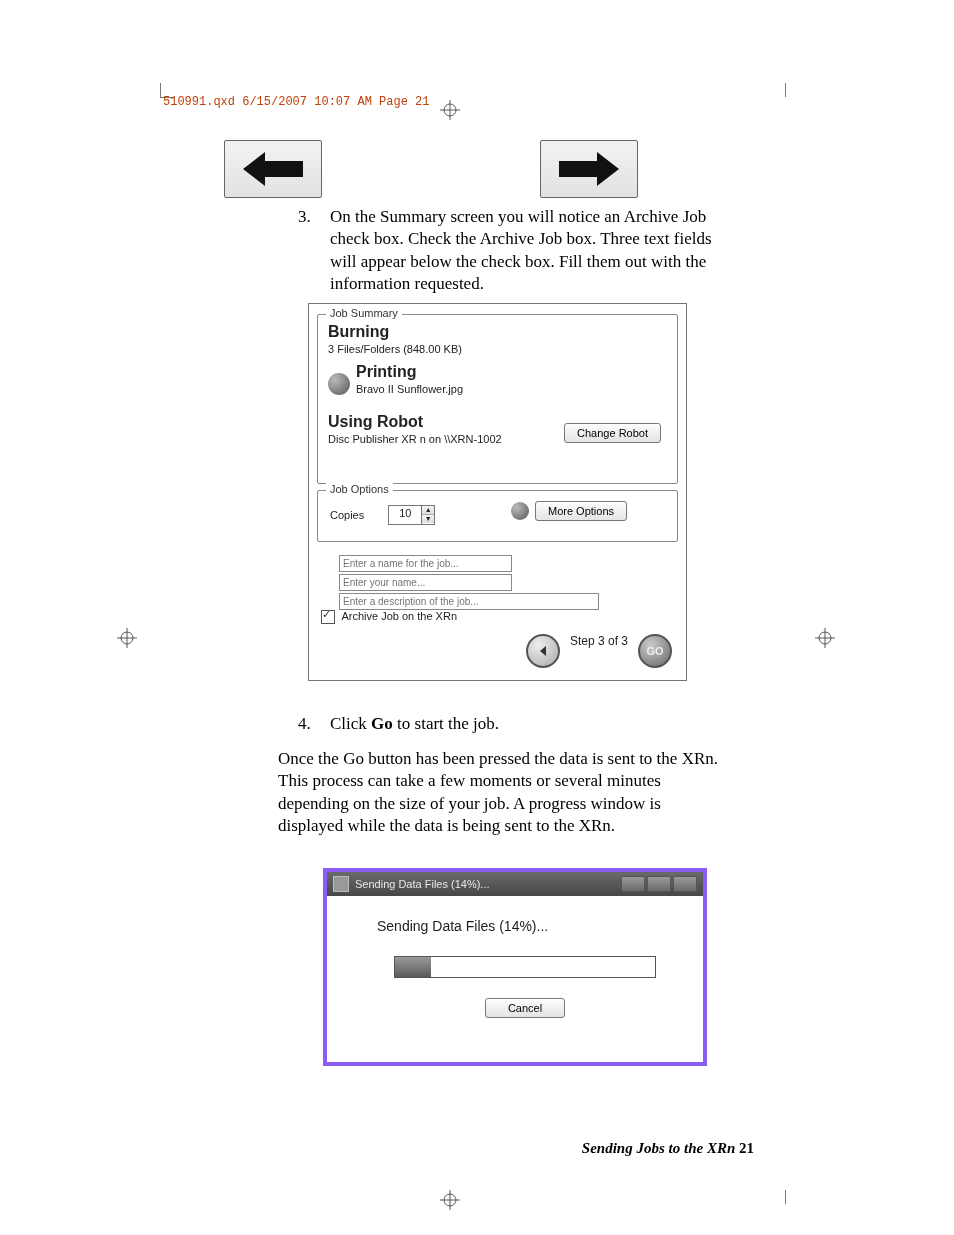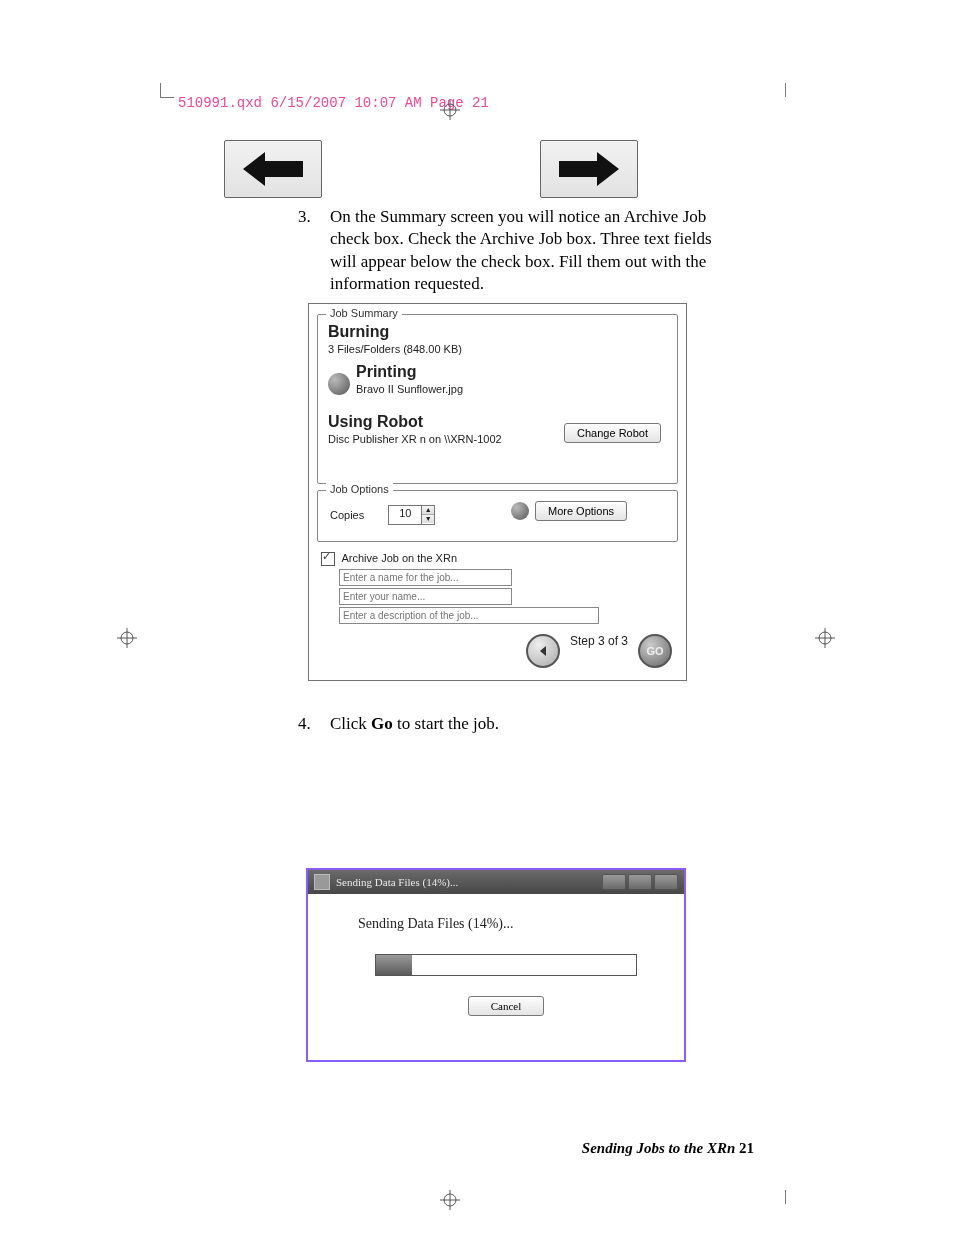--- a/index.html
+++ b/index.html
@@ -1,19 +1,19 @@
 <!DOCTYPE html>
 <html><head>
 <meta charset="utf-8">
 <style>
   html,body{margin:0;padding:0;background:#fff;font-family:"Times New Roman",serif;color:#000}
   .page{width:954px;height:1235px;position:relative;margin:0 auto;background:#fff}
   .crop-line-v{position:absolute;background:#777;width:1px}
   .crop-line-h{position:absolute;background:#777;height:1px}
-  .header-slug{position:absolute;left:178px;top:95px;font-family:"Courier New",monospace;font-size:14px;color:#ec4899}
+  .header-slug{position:absolute;left:163px;top:95px;font-family:"Courier New",monospace;font-size:12px;color:#c2410c}
   .regmark{position:absolute;width:20px;height:20px}
   .regmark svg{display:block}
   .arrow-box{position:absolute;width:96px;height:56px;background:linear-gradient(#f2f2f2,#e2e2e2);border:1px solid #666;border-radius:2px;display:flex;align-items:center;justify-content:center}
   .arrow-box svg{width:60px;height:34px}
   .body-text{position:absolute;left:278px;width:440px;font-size:17px;line-height:1.32}
   .body-text .num{position:absolute;left:-32px}
   .screenshot1{position:absolute;left:308px;top:303px;width:377px;height:376px;border:1px solid #737373;background:#fff;font-family:Tahoma,Arial,sans-serif;font-size:11px;color:#222}
   .fieldset{position:absolute;border:1px solid #888;border-radius:2px}
   .legend{position:absolute;top:-8px;left:8px;background:#fff;padding:0 4px;font-size:11px;color:#333}
   .link-ul{font-weight:bold;font-size:16px}
@@ -21,21 +21,21 @@
   .spin{display:inline-flex;align-items:stretch;border:1px solid #777;height:18px;background:#fff}
   .spin .val{width:26px;text-align:center;padding:1px 3px;font-size:11px}
   .spin .btns{display:flex;flex-direction:column;border-left:1px solid #777}
   .spin .btns span{width:12px;height:8px;font-size:7px;line-height:8px;text-align:center;background:linear-gradient(#f4f4f4,#ddd);border-bottom:1px solid #aaa}
   .spin .btns span:last-child{border-bottom:none}
   .chk{display:inline-block;width:12px;height:12px;border:1px solid #555;background:#fff;margin-right:4px;vertical-align:middle;position:relative}
   .chk::after{content:"✓";position:absolute;left:0;top:-3px;font-size:11px;color:#333}
   .txtin{border:1px solid #888;background:#fff;color:#999;font-size:10px;padding:1px 3px;height:13px;font-family:Tahoma,Arial,sans-serif}
   .roundbtn{width:30px;height:30px;border-radius:50%;border:2px solid #555;background:radial-gradient(circle at 35% 30%,#eee,#aaa);display:inline-flex;align-items:center;justify-content:center;font-size:13px;font-weight:bold;color:#333}
   .iconcircle{width:22px;height:22px;border-radius:50%;background:radial-gradient(circle at 30% 30%,#bbb,#555);display:inline-block;vertical-align:middle;margin-right:6px}
-  .screenshot2{position:absolute;left:306px;top:868px;width:376px;height:190px;border:2px solid #8b5cf6;background:#fff;font-family:Liberation Serif, serif}
+  .screenshot2{position:absolute;left:323px;top:868px;width:376px;height:190px;border:4px solid #8b5cf6;background:#fff;font-family:Liberation Sans, sans-serif}
   .titlebar{height:24px;background:linear-gradient(#6a6a6a,#474747);color:#e8e8e8;font-size:11px;display:flex;align-items:center;padding:0 6px}
   .titlebar .winicon{width:14px;height:14px;background:#999;border:1px solid #bbb;margin-right:6px}
   .titlebar .spacer{flex:1}
   .titlebar .wbtn{width:22px;height:14px;margin-left:2px;background:linear-gradient(#9a9a9a,#6a6a6a);border:1px solid #555;border-radius:2px}
   .progressbar{width:260px;height:20px;border:1px solid #555;background:#fff;position:relative;margin:0 auto}
   .progressbar .fill{position:absolute;left:0;top:0;bottom:0;width:14%;background:linear-gradient(#9a9a9a,#5a5a5a)}
   .footer{position:absolute;right:200px;top:1140px;font-style:italic;font-weight:bold;font-size:15px}
   .footer .pg{font-style:normal}
 </style>
 </head>
@@ -108,47 +108,48 @@
             </span>
         </span>
       </div>
       <div style="position:absolute;right:50px;top:10px;display:flex;align-items:center">
         <span class="iconcircle" style="width:18px;height:18px"></span>
         <span class="btn3d">More Options</span>
       </div>
     </div>
 
     <div style="position:absolute;left:12px;top:248px;right:12px">
-      <div>
-        <span class="chk"></span>
-        <span>Archive Job on the XRn</span>
-      </div>
       <div style="margin-left:18px;margin-top:3px;display:flex;flex-direction:column;gap:2px">
         <input class="txtin" style="width: 165px;" placeholder="Enter a name for the job...">
         <input class="txtin" style="width: 165px;" placeholder="Enter your name...">
         <input class="txtin" style="width: 252px;" placeholder="Enter a description of the job...">
+      </div>
+      <div>
+        <span class="chk"></span>
+        <span>Archive Job on the XRn</span>
       </div>
     </div>
 
     <div style="position:absolute;right:14px;bottom:12px;display:flex;align-items:flex-start;gap:10px">
       <span class="roundbtn">
         <svg width="14" height="14" viewBox="0 0 14 14">
             <polygon points="10,2 4,7 10,12" fill="#333"></polygon>
           </svg>
       </span>
       <span style="font-size:12px">Step 3 of 3</span>
       <span class="roundbtn" style="background:radial-gradient(circle at 35% 30%,#ccc,#666);color:#eee;font-size:11px">GO</span>
     </div>
   </div>
 
   <div class="body-text" style="top:713px;left:330px;width:390px">
     <span class="num">4.</span>
     <span>Click </span><b>Go</b><span> to start the job.</span>
   </div>
 
+  <div class="body-text" style="top:748px;left:278px;width:445px">Once the Go button has been pressed the data is sent to the XRn.  This process can take a few moments or several minutes depending on the size of your job.  A progress window is displayed while the data is being sent to the XRn.</div>
 
   <div class="screenshot2">
     <div class="titlebar">
       <span class="winicon"></span>
       <span>Sending Data Files (14%)...</span>
       <span class="spacer"></span>
       <span class="wbtn"></span>
       <span class="wbtn"></span>
       <span class="wbtn"></span>
     </div>

